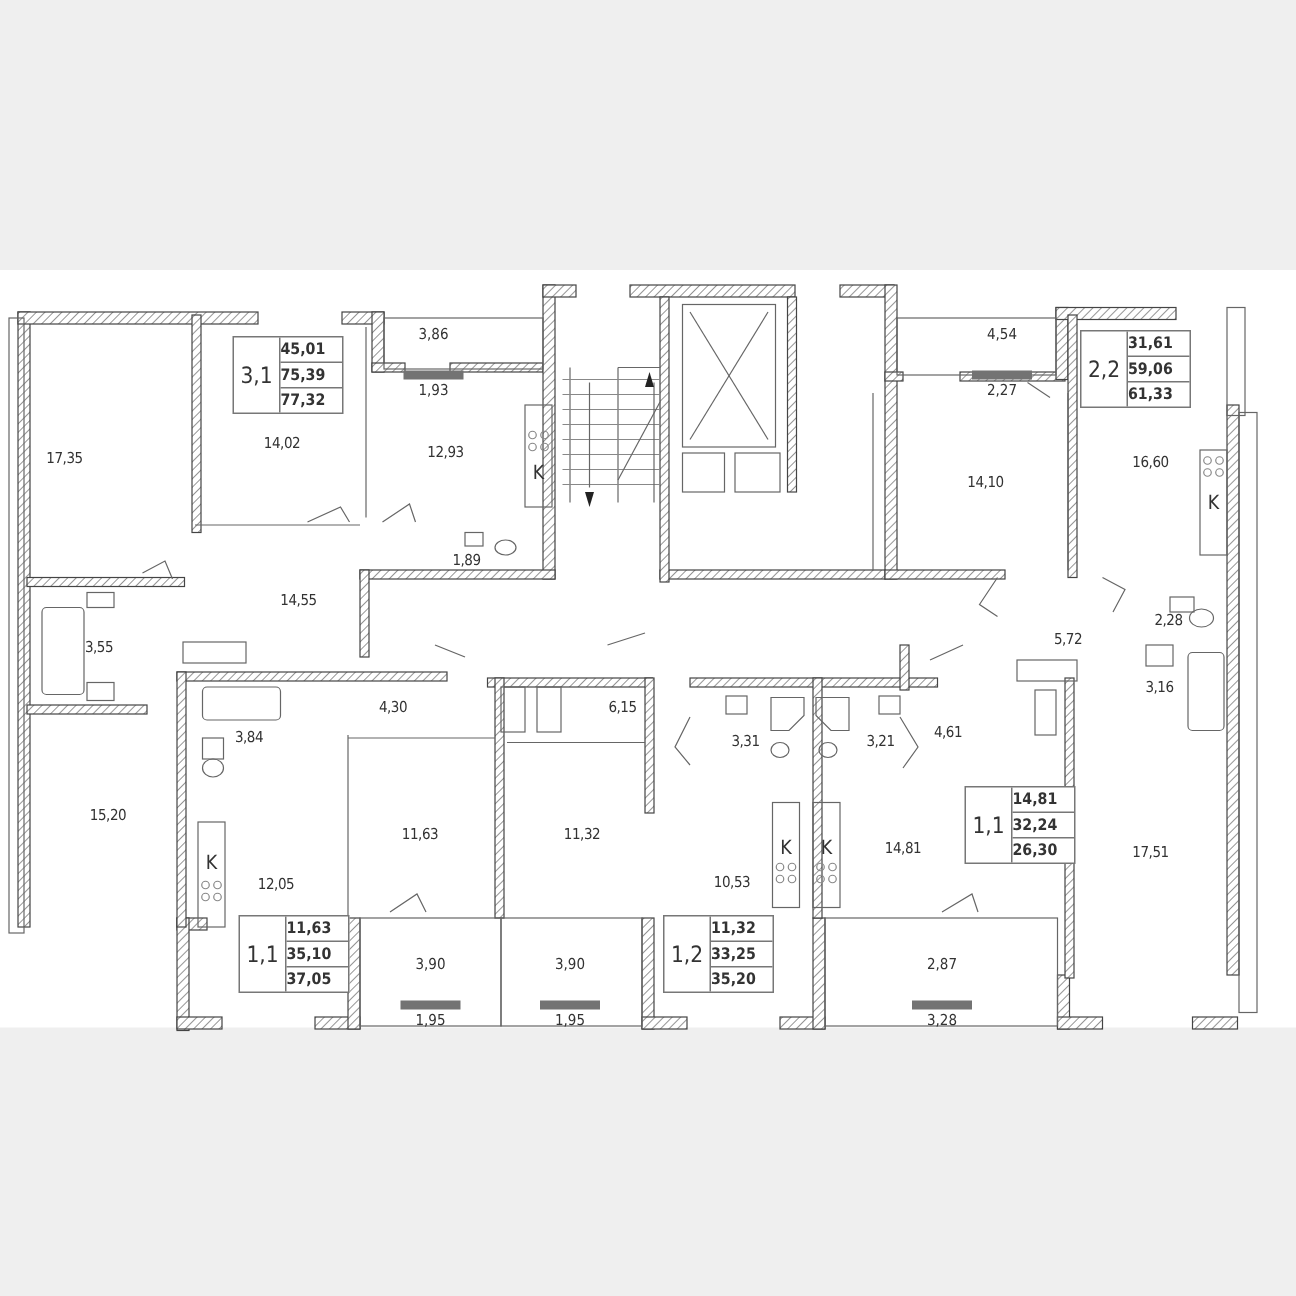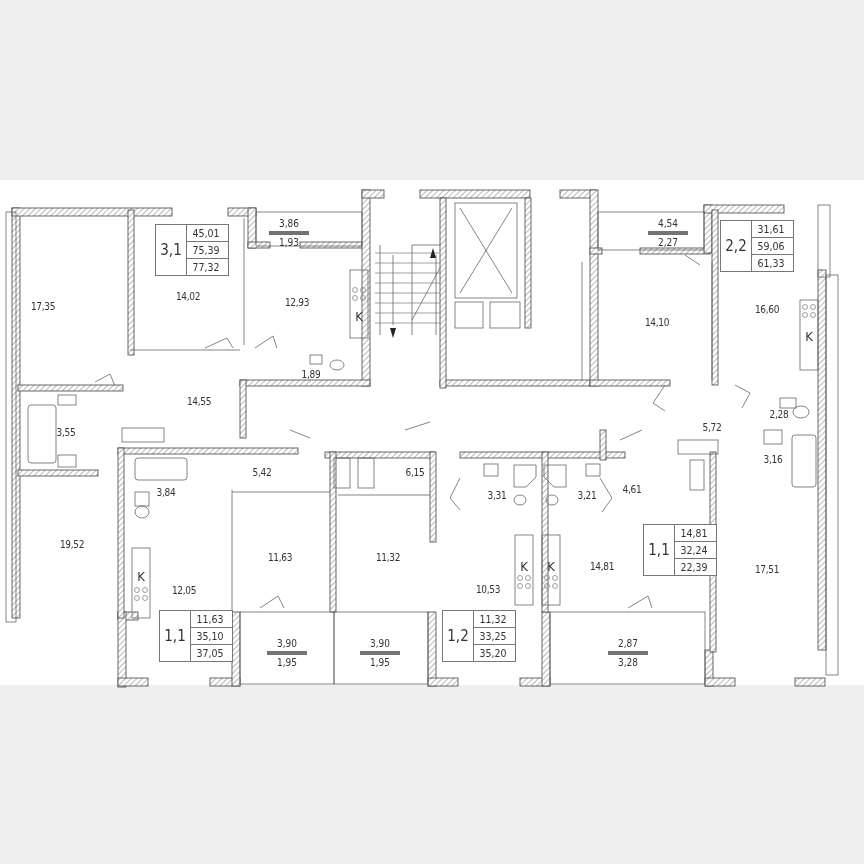--- a/index.html
+++ b/index.html
@@ -1,26 +1,26 @@
 <!DOCTYPE html>
 <html><head>
 <meta charset="utf-8">
 <style>
   html,body{margin:0;padding:0;}
   body{width:864px;height:864px;background:#efefef;position:relative;overflow:hidden;font-family:"DejaVu Sans Condensed","DejaVu Sans",sans-serif;}
   .sheet{position:absolute;left:0;top:180px;width:864px;height:505px;background:#ffffff;}
   svg{position:absolute;left:0;top:0;width:864px;height:864px;}
   .lbl{position:absolute;font-size:10px;color:#333;white-space:nowrap;transform:translate(-50%,-50%);letter-spacing:-0.3px;}
   .bal{position:absolute;font-size:10px;color:#333;text-align:center;transform:translate(-50%,0);width:40px;}
-  .bal .top{display:block;padding-bottom:2px;border-bottom:4px solid #737373;}
+  .bal .top{display:block;padding-bottom:18px;border-bottom:6px solid #737373;}
   .bal .bot{display:block;padding-top:2px;}
   .kbox{position:absolute;border:1px solid #777;background:#fff;display:flex;}
   .kbox .num{width:30px;display:flex;align-items:center;justify-content:center;font-size:15px;color:#333;border-right:1px solid #777;}
   .kbox .vals{display:flex;flex-direction:column;}
-  .kbox .vals span{display:block;width:38px;height:16px;line-height:16px;text-align:center;padding-right:3px;font-size:10.5px;color:#333;border-bottom:1px solid #777;}
+  .kbox .vals span{display:block;width:38px;height:16px;line-height:16px;text-align:left;padding-right:3px;font-size:10.5px;color:#333;border-bottom:1px solid #777;font-weight:bold;}
   .kbox .vals span:last-child{border-bottom:none;}
   .k{position:absolute;font-size:13px;color:#333;transform:translate(-50%,-50%);}
 </style>
 </head>
 <body>
 
 <div class="sheet"></div>
 
 <svg viewBox="0 0 864 864">
   <defs>
@@ -197,23 +197,23 @@
   <polygon points="433,248 430,258 436,258" fill="#222"></polygon>
   <polygon points="393,338 390,328 396,328" fill="#222"></polygon>
 </svg>
 
 <span class="lbl" style="left:43px;top:306px">17,35</span>
 <span class="lbl" style="left:188px;top:296px">14,02</span>
 <span class="lbl" style="left:297px;top:302px">12,93</span>
 <span class="lbl" style="left:311px;top:374px">1,89</span>
 <span class="lbl" style="left:199px;top:401px">14,55</span>
 <span class="lbl" style="left:66px;top:432px">3,55</span>
-<span class="lbl" style="left:72px;top:544px">19,52</span>
+<span class="lbl" style="left:72px;top:544px">15,20</span>
 <span class="lbl" style="left:166px;top:492px">3,84</span>
-<span class="lbl" style="left:262px;top:472px">5,42</span>
+<span class="lbl" style="left:262px;top:472px">4,30</span>
 <span class="lbl" style="left:184px;top:590px">12,05</span>
 <span class="lbl" style="left:280px;top:557px">11,63</span>
 <span class="lbl" style="left:388px;top:557px">11,32</span>
 <span class="lbl" style="left:415px;top:472px">6,15</span>
 <span class="lbl" style="left:497px;top:495px">3,31</span>
 <span class="lbl" style="left:587px;top:495px">3,21</span>
 <span class="lbl" style="left:488px;top:589px">10,53</span>
 <span class="lbl" style="left:602px;top:566px">14,81</span>
 <span class="lbl" style="left:632px;top:489px">4,61</span>
 <span class="lbl" style="left:657px;top:322px">14,10</span>
@@ -274,21 +274,21 @@
     <span>11,32</span>
     <span>33,25</span>
     <span>35,20</span>
   </div>
 </div>
 <div class="kbox" style="left:643px;top:524px">
   <div class="num">1,1</div>
   <div class="vals">
     <span>14,81</span>
     <span>32,24</span>
-    <span>22,39</span>
+    <span>26,30</span>
   </div>
 </div>
 
 <span class="k" style="left:359px;top:316px">K</span>
 <span class="k" style="left:809px;top:336px">K</span>
 <span class="k" style="left:141px;top:576px">K</span>
 <span class="k" style="left:524px;top:566px">K</span>
 <span class="k" style="left:551px;top:566px">K</span>
 
 </body></html>

